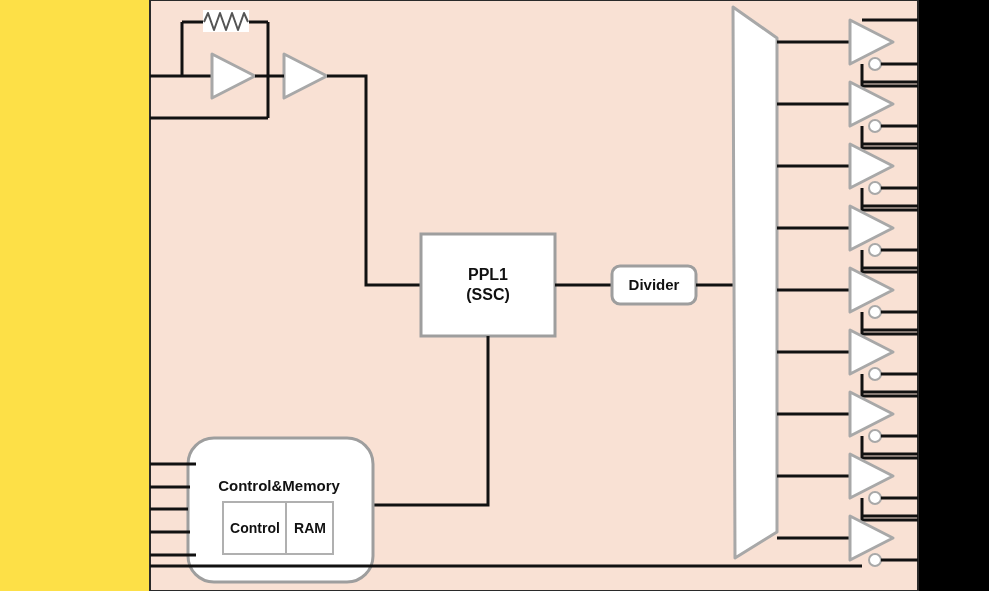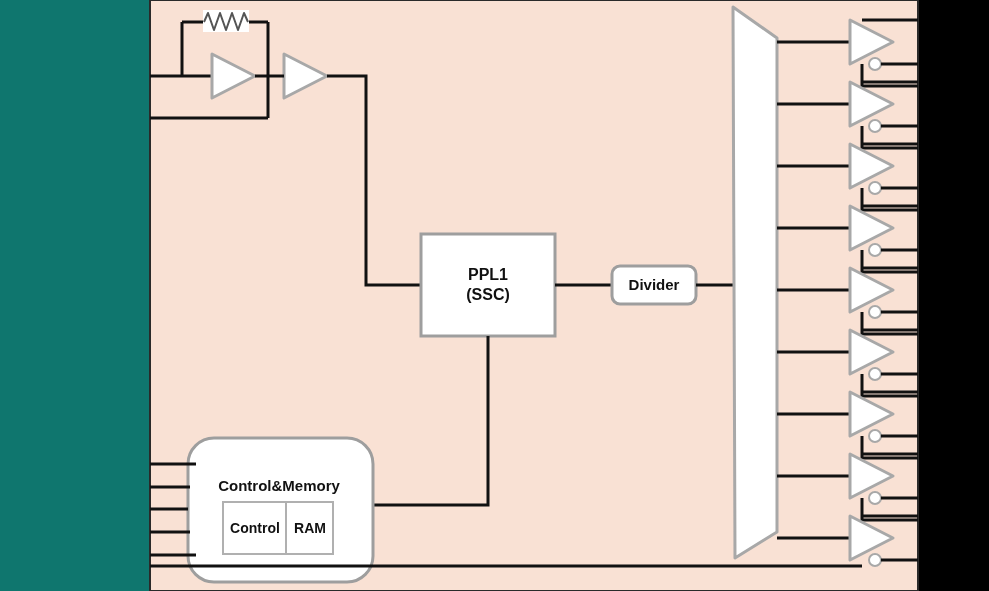--- a/index.html
+++ b/index.html
@@ -11,21 +11,21 @@
   body {
     width: 989px;
     height: 591px;
     font-family: "Liberation Sans", sans-serif;
     overflow: hidden;
   }
   #canvas {
     position: relative;
     width: 865px;
     height: 591px;
-    background: #0f766e;
+    background: #fde047;
   }
   #diagram-svg {
     position: absolute;
     left: 0;
     top: 0;
     display: block;
   }
   .blk-label {
     font-family: "Liberation Sans", sans-serif;
     font-weight: bold;

